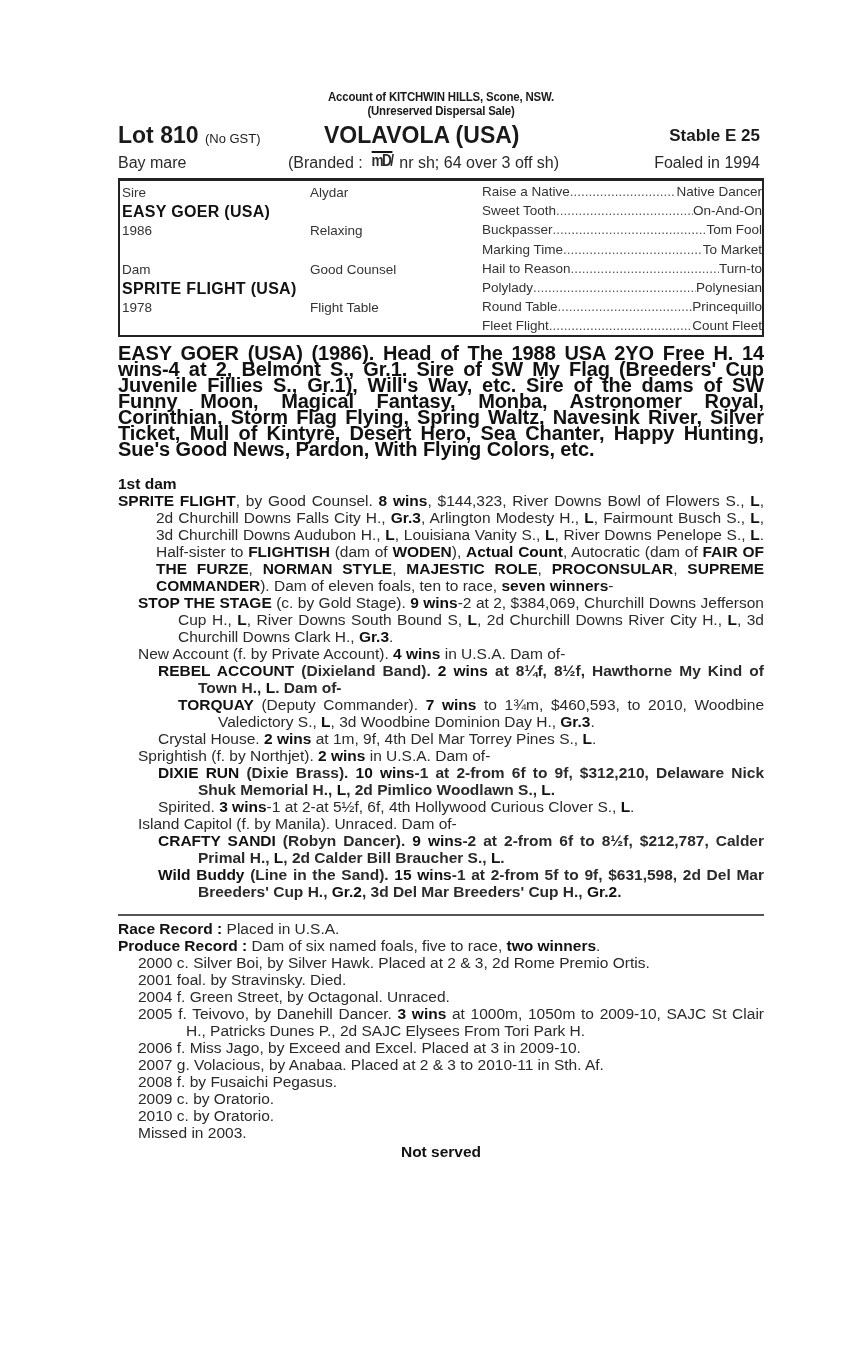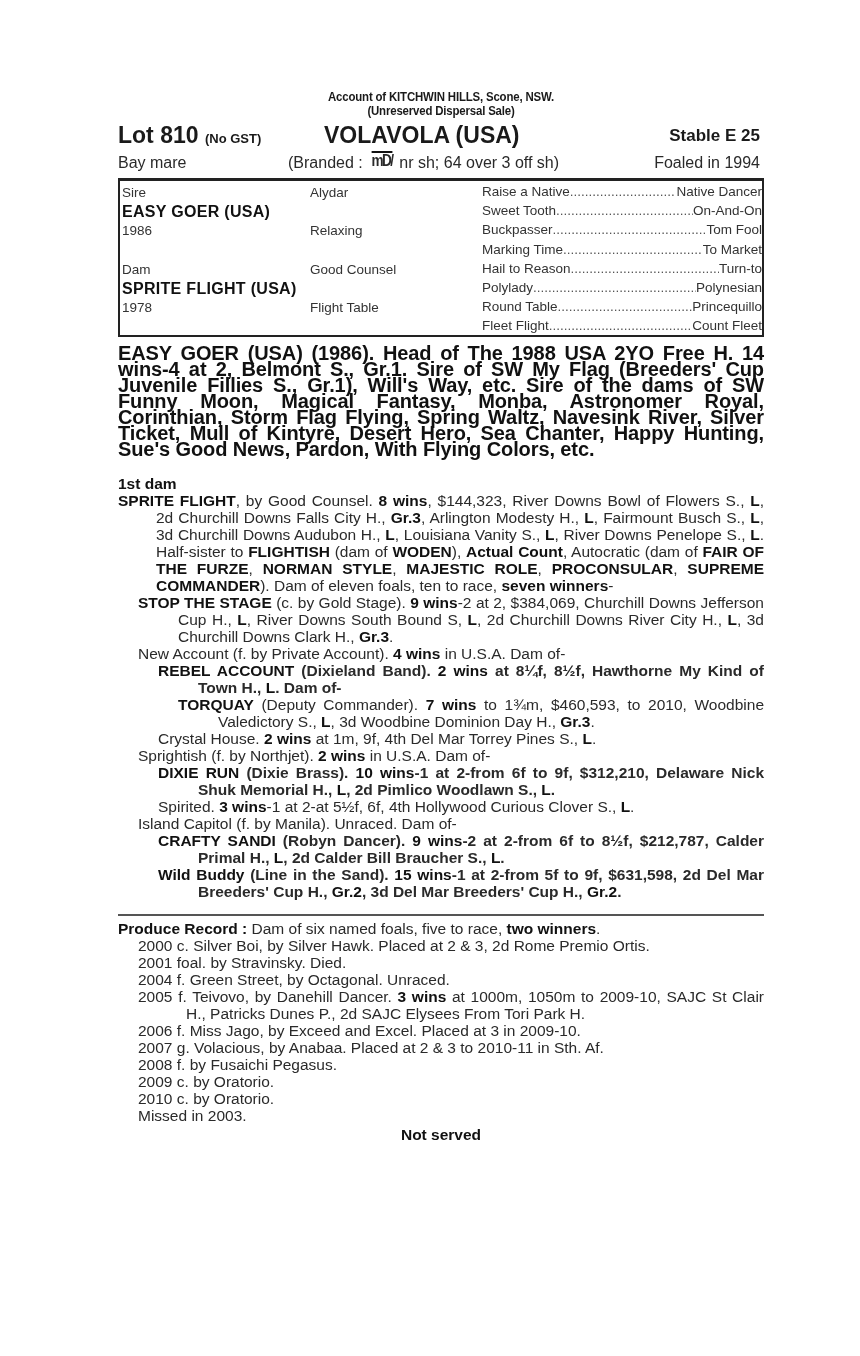--- a/index.html
+++ b/index.html
@@ -1,21 +1,21 @@
 <!DOCTYPE html>
 <html><head>
   <meta charset="utf-8">
   <style>
     html, body { margin: 0; padding: 0; background: #ffffff; }
     body { width: 860px; height: 1356px; position: relative; color: #1a1a1a; font-family: "Liberation Sans", sans-serif; }
     .page { position: absolute; left: 118px; top: 90px; width: 646px; }
     .acct { text-align: center; font-family: "Liberation Sans", sans-serif; font-weight: bold; font-size: 13px; line-height: 14px; letter-spacing: -0.2px; transform: scaleX(0.88); transform-origin: center; }
     .lotrow { position: relative; height: 30px; margin-top: 2px; }
     .lot { position: absolute; left: 0; top: 0; font-weight: bold; font-size: 23px; line-height: 30px; }
-    .nogst { font-weight: bold; font-size: 13px; }
+    .nogst { font-weight: normal; font-size: 13px; }
     .horse { position: absolute; left: 206px; top: 0; font-weight: bold; font-size: 23px; line-height: 30px; }
     .stable { position: absolute; right: 4px; top: 2px; font-weight: bold; font-size: 17px; line-height: 28px; }
     .inforow { position: relative; height: 26px; font-size: 16px; line-height: 26px; color: #2a2a2a; }
     .sex { position: absolute; left: 0; }
     .brand { position: absolute; left: 170px; }
     .brandglyph { display: inline-block; font-weight: bold; font-size: 17px; letter-spacing: -2px; transform: scaleX(0.8); border-top: 2px solid #111; line-height: 16px; vertical-align: 2px; margin: 0 4px 0 2px; }
     .foaled { position: absolute; right: 4px; }
     .ped { position: relative; border: 2px solid #222; border-top-width: 3px; height: 154px; margin-top: 2px; font-size: 13.5px; color: #333; }
     .ped .cell { position: absolute; line-height: 19px; white-space: nowrap; }
     .ped .big { font-weight: bold; font-size: 16px; color: #111; letter-spacing: 0.3px; }
@@ -135,20 +135,21 @@
         <div class="p l2"><span>Spirited. </span><b>3 wins</b><span>-1 at 2-at 5½f, 6f, 4th Hollywood Curious Clover S., </span><b>L</b><span>.</span></div>
         <div class="p l1"><span>Island Capitol (f. by Manila). Unraced. Dam of-</span></div>
         <div class="p i2"><b>CRAFTY SANDI</b><span> (Robyn Dancer). </span><b>9 wins</b><span>-2 at 2-from 6f to 8½f, $212,787, Calder Primal H., </span><b>L</b><span>, 2d Calder Bill Braucher S., </span><b>L</b><span>.</span></div>
         <div class="p i2"><b>Wild Buddy</b><span> (Line in the Sand). </span><b>15 wins</b><span>-1 at 2-from 5f to 9f, $631,598, 2d Del Mar Breeders' Cup H., </span><b>Gr.2</b><span>, 3d Del Mar Breeders' Cup H., </span><b>Gr.2</b><span>.</span></div>
       </div>
   </div>
 
   <div class="rule"></div>
 
   <div class="rec">
+    <div><b>Race Record :</b> <span>Placed in U.S.A.</span></div>
     <div><b>Produce Record :</b> <span>Dam of six named foals, five to race,</span> <b>two winners</b><span>.</span></div>
     <div id="produce-items">
         <div class="p pr"><span>2000 c. Silver Boi, by Silver Hawk. Placed at 2 &amp; 3, 2d Rome Premio Ortis.</span></div>
         <div class="p pr"><span>2001 foal. by Stravinsky. Died.</span></div>
         <div class="p pr"><span>2004 f. Green Street, by Octagonal. Unraced.</span></div>
         <div class="p pr"><span>2005 f. Teivovo, by Danehill Dancer. </span><b>3 wins</b><span> at 1000m, 1050m to 2009-10, SAJC St Clair H., Patricks Dunes P., 2d SAJC Elysees From Tori Park H.</span></div>
         <div class="p pr"><span>2006 f. Miss Jago, by Exceed and Excel. Placed at 3 in 2009-10.</span></div>
         <div class="p pr"><span>2007 g. Volacious, by Anabaa. Placed at 2 &amp; 3 to 2010-11 in Sth. Af.</span></div>
         <div class="p pr"><span>2008 f. by Fusaichi Pegasus.</span></div>
         <div class="p pr"><span>2009 c. by Oratorio.</span></div>

